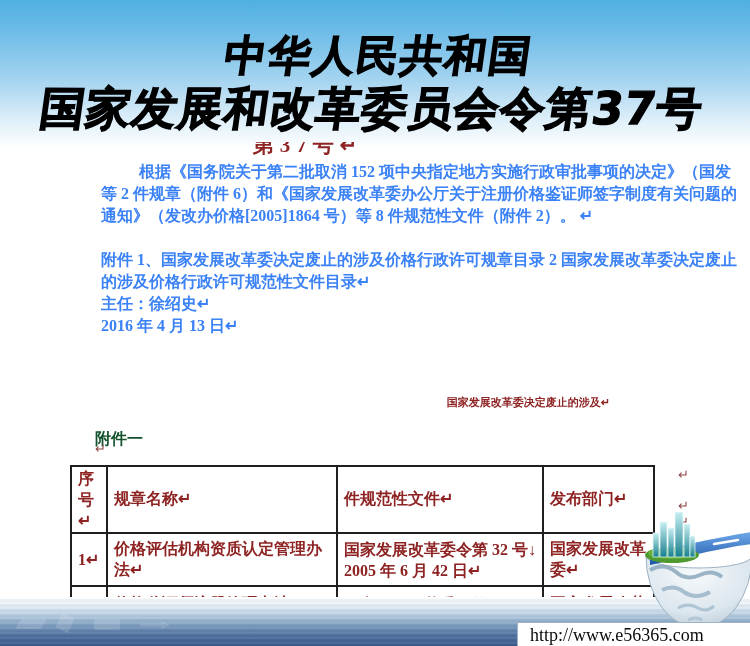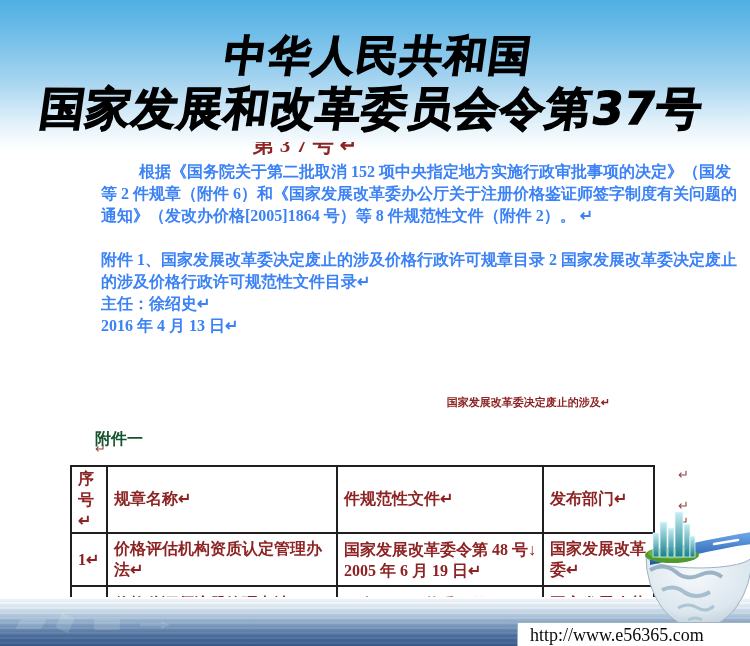--- a/index.html
+++ b/index.html
@@ -130,22 +130,22 @@
         <tr>
       <th>序号↵</th>
       <th>规章名称↵</th>
       <th>件规范性文件↵</th>
       <th>发布部门↵</th>
     </tr>
     <tr class="row1">
       <td>1↵</td>
       <td>价格评估机构资质认定管理办法↵</td>
       <td class="cell-doc">
-        <div>国家发展改革委令第 48 号↓</div>
-        <div>2005 年 6 月 19 日↵</div>
+        <div>国家发展改革委令第 32 号↓</div>
+        <div>2005 年 6 月 42 日↵</div>
       </td>
       <td>国家发展改革委↵</td>
     </tr>
     <tr class="row2">
       <td>2↵</td>
       <td>价格鉴证师注册管理办法（2008 年修订）↵</td>
       <td class="cell-doc">
         <div>国家发展改革委令第 1 号↓</div>
         <div>2008 年 8 月 2 日↵</div>
       </td>

